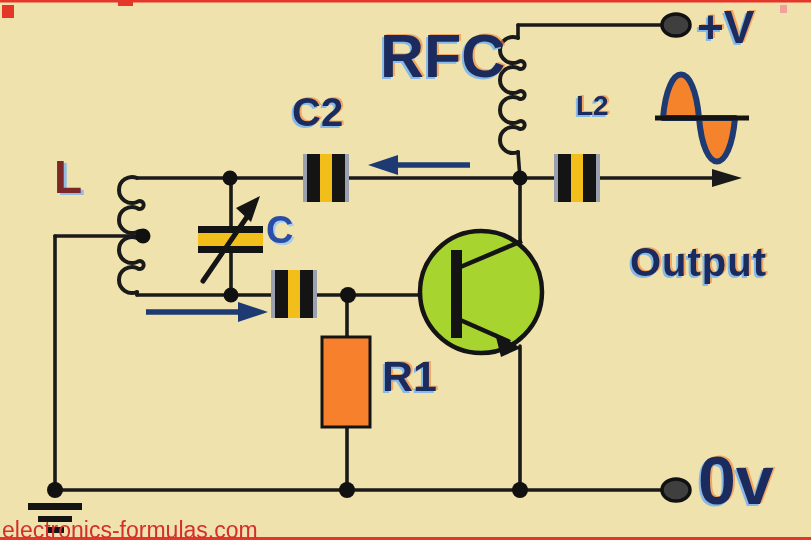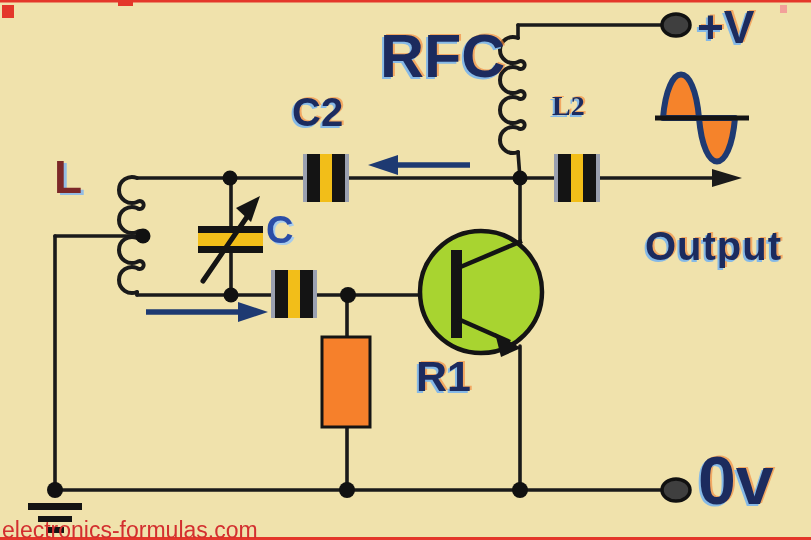--- a/index.html
+++ b/index.html
@@ -150,23 +150,23 @@
     <g fill="#E4372A">
       <rect x="0" y="0" width="811" height="2.5"></rect>
       <rect x="2" y="5" width="12" height="13"></rect>
       <rect x="118" y="0" width="15" height="6"></rect>
       <rect x="780" y="5" width="7" height="8" fill="#F2A09A"></rect>
       <rect x="0" y="537" width="811" height="3"></rect>
     </g>
   </svg>
 
   <div class="lbl navy" style="left:380px;top:14px;font-size:61px;margin-top:12px;">RFC</div>
-  <div class="lbl navy" style="left:552px;top:92px;font-size:28px;font-family:Liberation Serif, serif;">L2</div>
+  <div class="lbl navy" style="left:576px;top:92px;font-size:28px;">L2</div>
   <div class="lbl navy" style="left:697px;top:4px;font-size:46px;">+V</div>
   <div class="lbl navy" style="left:292px;top:92px;font-size:40px;">C2</div>
   <div class="lbl maroon" style="left:54px;top:154px;font-size:46px;">L</div>
   <div class="lbl blue" style="left:266px;top:211px;font-size:38px;">C</div>
-  <div class="lbl navy" style="left:382px;top:355px;font-size:43px;margin-left:34px;">R1</div>
-  <div class="lbl navy" style="left:630px;top:226px;font-size:40px;letter-spacing:1px;margin-left:15px;">Output</div>
+  <div class="lbl navy" style="left:382px;top:355px;font-size:43px;">R1</div>
+  <div class="lbl navy" style="left:630px;top:242px;font-size:40px;letter-spacing:1px;">Output</div>
   <div class="lbl navy" style="left:698px;top:446px;font-size:68px;">0v</div>
   <div class="watermark" style="left:2px;top:517px;">electronics-formulas.com</div>
 
 </div>
 
 </body></html>

